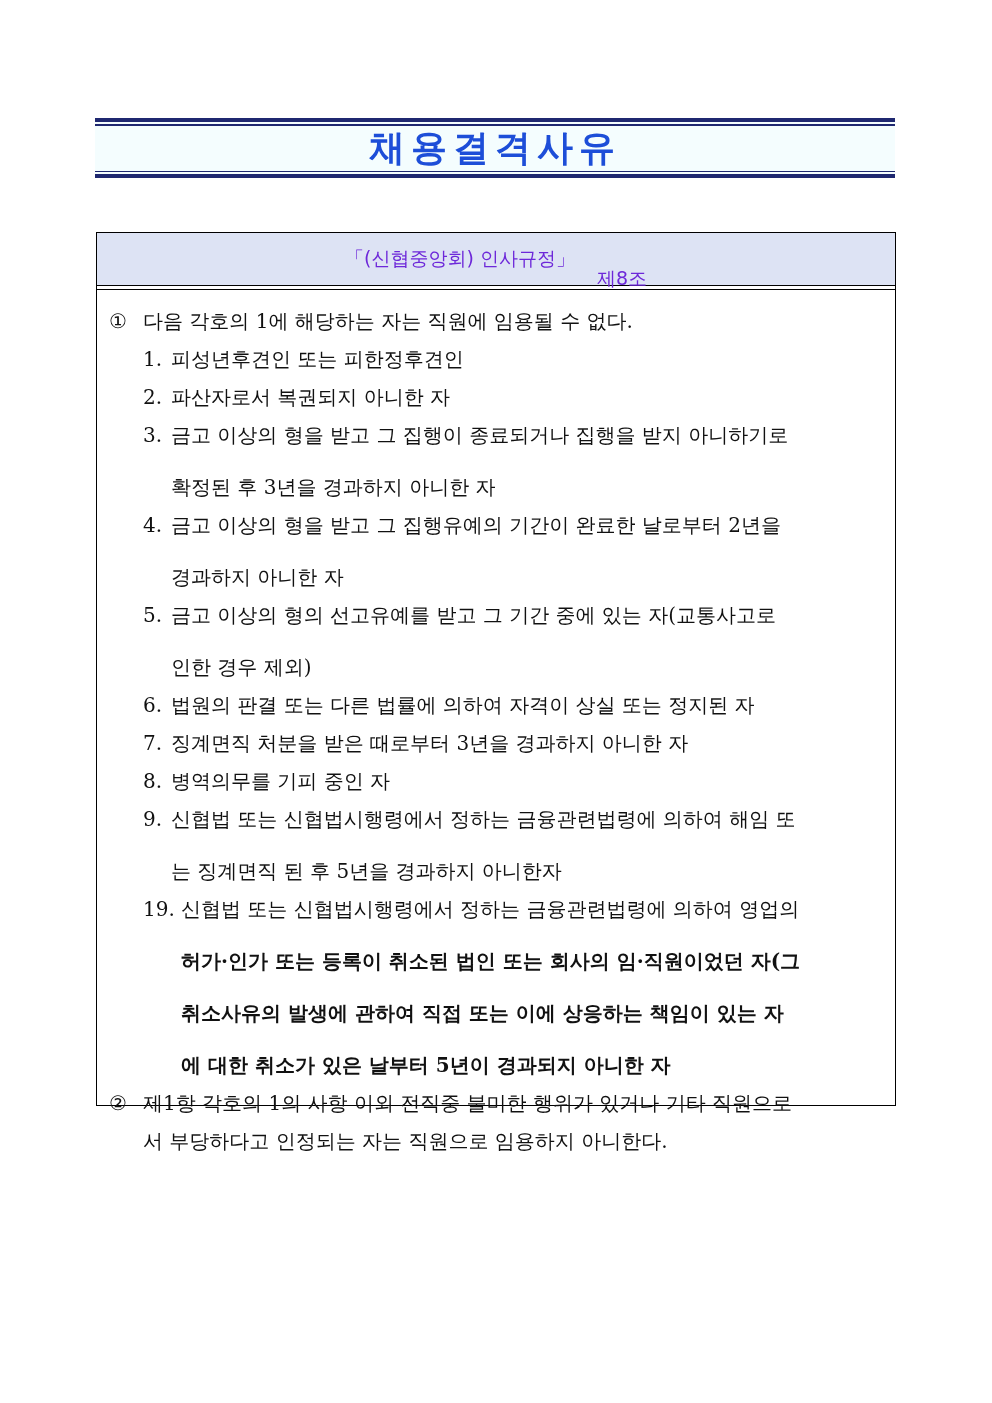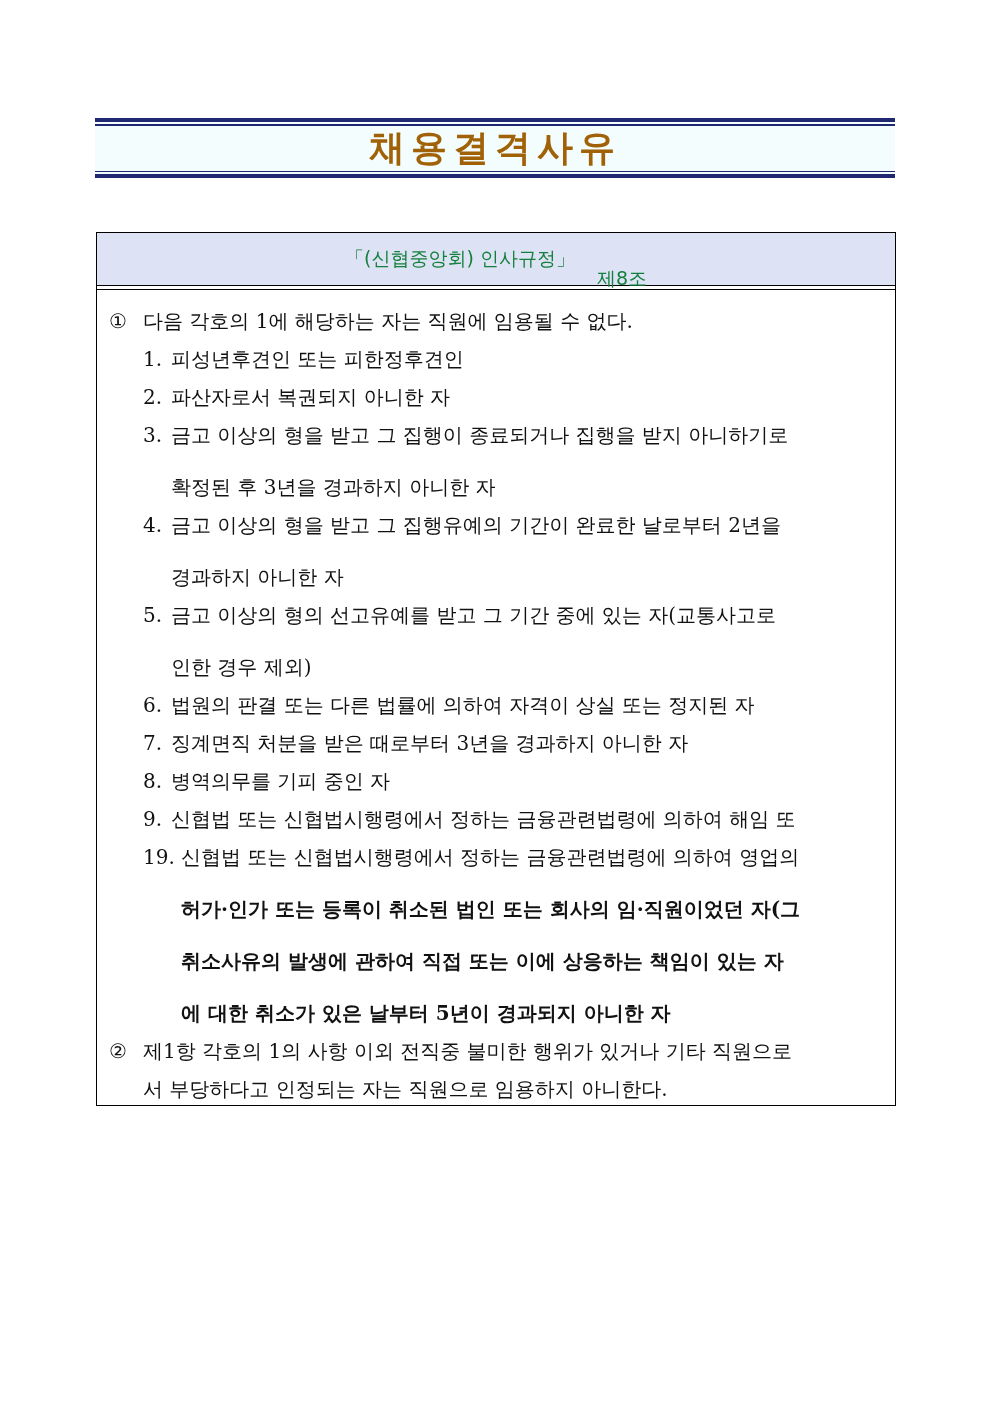--- a/index.html
+++ b/index.html
@@ -44,41 +44,41 @@
       left: 0; right: 0;
       top: 4px;
       bottom: 4px;
       display: flex;
       align-items: center;
       justify-content: center;
       font-family: "DejaVu Sans", "Liberation Sans", sans-serif;
       font-weight: bold;
       font-size: 36px;
       letter-spacing: 6px;
-      color: #a16207;
+      color: #1d4ed8;
     }
     .article-box {
       position: absolute;
       left: 96px;
       top: 232px;
       width: 800px;
       height: 874px;
       border: 1.5px solid #000;
       box-sizing: border-box;
     }
     .article-header {
       height: 52px;
       background: #dde3f4;
       border-bottom: 1.5px solid #000;
       display: flex;
       align-items: center;
       justify-content: center;
       font-family: "DejaVu Sans", "Liberation Sans", sans-serif;
       font-size: 19px;
-      color: #15803d;
+      color: #6d28d9;
     }
     .article-header .ref-no {
       margin-left: 22px;
       margin-top: 40px;
     }
     .header-double-rule {
       height: 4px;
       border-bottom: 1.5px solid #000;
       box-sizing: border-box;
     }
@@ -191,20 +191,21 @@
 
     <div class="item">
       <span class="num">8.</span>
       <span class="text">병역의무를 기피 중인 자</span>
     </div>
 
     <div class="item">
       <span class="num">9.</span>
       <span class="text">신협법 또는 신협법시행령에서 정하는 금융관련법령에 의하여 해임 또</span>
     </div>
+    <div class="item-line2">는 징계면직 된 후 5년을 경과하지 아니한자</div>
 
     <div class="item wide">
       <span class="num">19.</span>
       <span class="text">신협법 또는 신협법시행령에서 정하는 금융관련법령에 의하여 영업의</span>
     </div>
     <div class="item-line2 wide">허가·인가 또는 등록이 취소된 법인 또는 회사의 임·직원이었던 자(그</div>
     <div class="item-line2 wide">취소사유의 발생에 관하여 직접 또는 이에 상응하는 책임이 있는 자</div>
     <div class="item-line2 wide">에 대한 취소가 있은 날부터 5년이 경과되지 아니한 자</div>
 
     <div class="clause">

